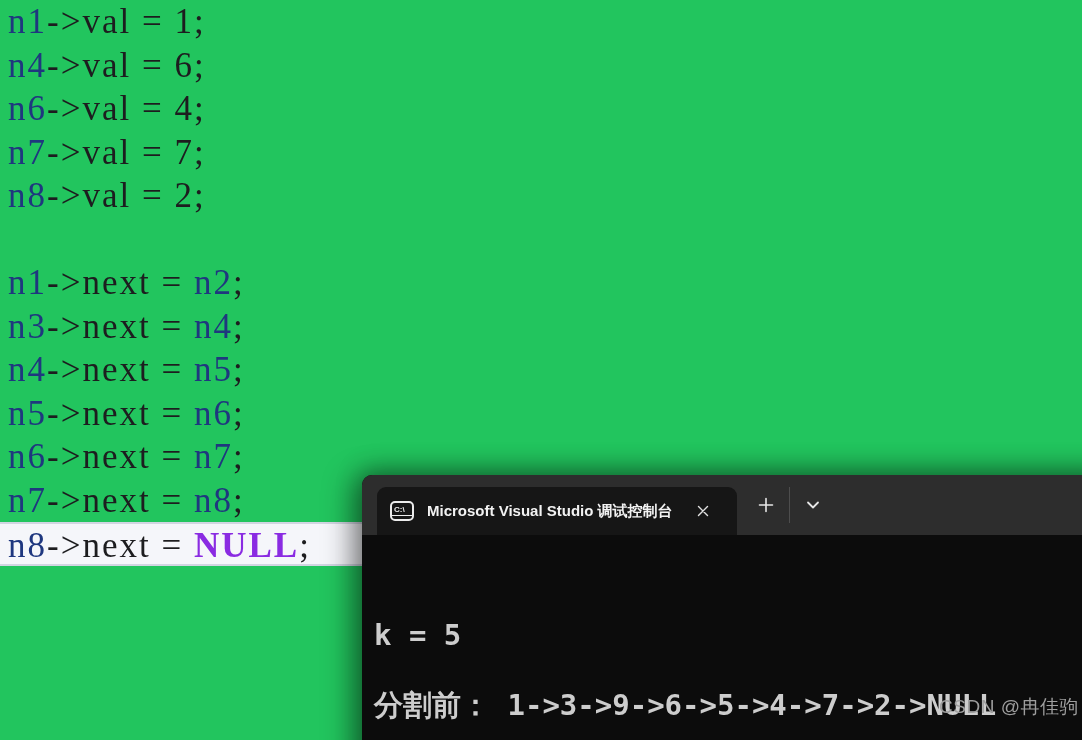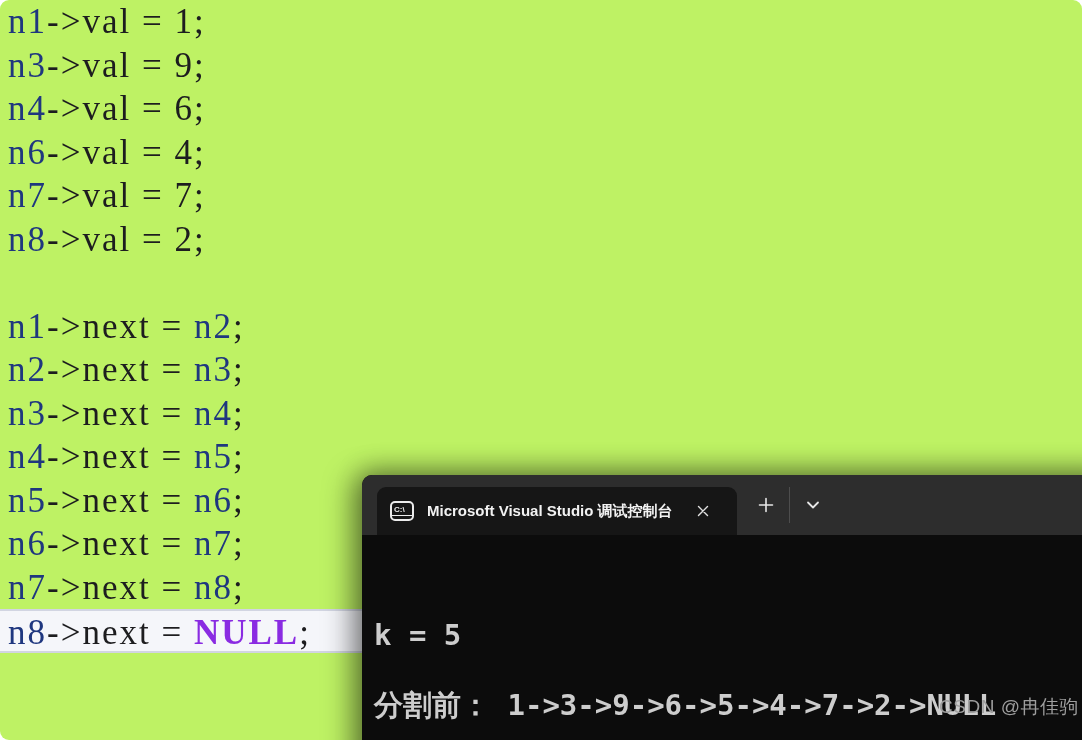--- a/index.html
+++ b/index.html
@@ -4,21 +4,21 @@
 <style>
   html,body{margin:0;padding:0;}
   body{
     width:1082px;height:740px;overflow:hidden;position:relative;
     background:#ffffff;
     font-family:"Liberation Sans",sans-serif;
   }
 
   
   .editor{
-    position:absolute;inset:0;background:#bef264;z-index:1;border-radius:9px;
+    position:absolute;inset:0;background:#22c55e;z-index:1;
   }
   .code-line{
     height:43.5px;line-height:43.5px;box-sizing:border-box;
     padding-left:8px;white-space:pre;
     font-family:"Liberation Serif","DejaVu Serif",serif;
     font-size:35px;letter-spacing:2px;
   }
   .code-line.highlight{
     background:#f5f6fa;
     border-top:2px solid #d2d5e2;
@@ -80,28 +80,26 @@
     color:#9e9e9e;font-size:19px;letter-spacing:.5px;
     font-family:"Liberation Sans",sans-serif;
   }
 </style>
 </head>
 <body>
 
 <div class="editor">
   <div>
       <div class="code-line"><span class="seg-var">n1</span><span class="seg-plain">-&gt;val = 1;</span></div>
-      <div class="code-line"><span class="seg-var">n3</span><span class="seg-plain">-&gt;val = 9;</span></div>
       <div class="code-line"><span class="seg-var">n4</span><span class="seg-plain">-&gt;val = 6;</span></div>
       <div class="code-line"><span class="seg-var">n6</span><span class="seg-plain">-&gt;val = 4;</span></div>
       <div class="code-line"><span class="seg-var">n7</span><span class="seg-plain">-&gt;val = 7;</span></div>
       <div class="code-line"><span class="seg-var">n8</span><span class="seg-plain">-&gt;val = 2;</span></div>
       <div class="code-line"></div>
       <div class="code-line"><span class="seg-var">n1</span><span class="seg-plain">-&gt;next = </span><span class="seg-var">n2</span><span class="seg-plain">;</span></div>
-      <div class="code-line"><span class="seg-var">n2</span><span class="seg-plain">-&gt;next = </span><span class="seg-var">n3</span><span class="seg-plain">;</span></div>
       <div class="code-line"><span class="seg-var">n3</span><span class="seg-plain">-&gt;next = </span><span class="seg-var">n4</span><span class="seg-plain">;</span></div>
       <div class="code-line"><span class="seg-var">n4</span><span class="seg-plain">-&gt;next = </span><span class="seg-var">n5</span><span class="seg-plain">;</span></div>
       <div class="code-line"><span class="seg-var">n5</span><span class="seg-plain">-&gt;next = </span><span class="seg-var">n6</span><span class="seg-plain">;</span></div>
       <div class="code-line"><span class="seg-var">n6</span><span class="seg-plain">-&gt;next = </span><span class="seg-var">n7</span><span class="seg-plain">;</span></div>
       <div class="code-line"><span class="seg-var">n7</span><span class="seg-plain">-&gt;next = </span><span class="seg-var">n8</span><span class="seg-plain">;</span></div>
       <div class="code-line highlight"><span class="seg-var">n8</span><span class="seg-plain">-&gt;next = </span><span class="seg-macro">NULL</span><span class="seg-plain">;</span></div>
     </div>
 </div>
 
 <div class="terminal">

